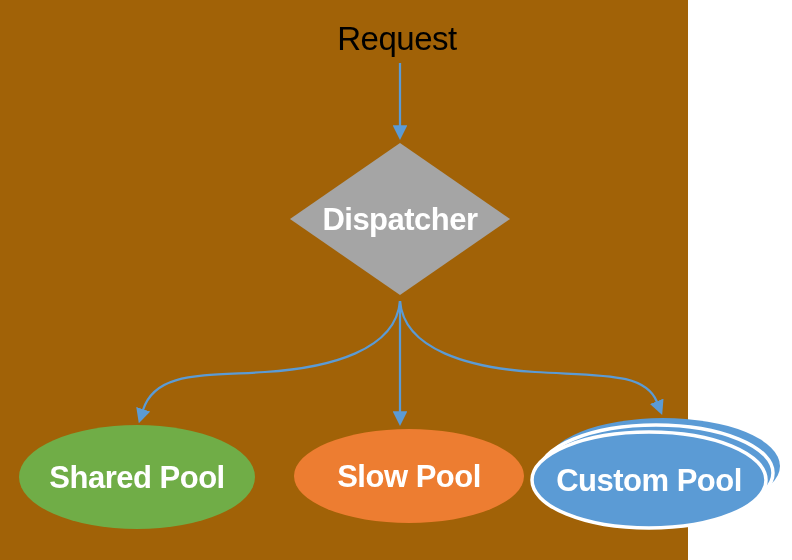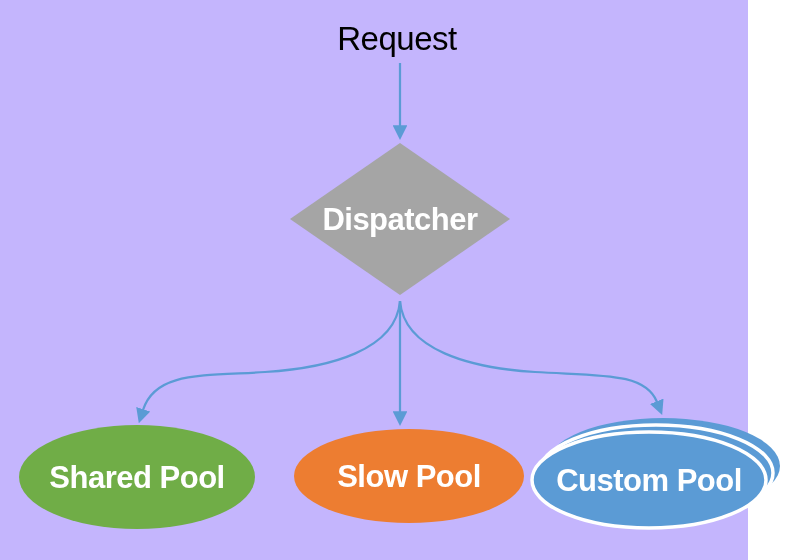--- a/index.html
+++ b/index.html
@@ -5,23 +5,23 @@
   html, body {
     margin: 0;
     padding: 0;
     width: 792px;
     height: 560px;
     background: #ffffff;
     overflow: hidden;
   }
   .stage {
     position: relative;
-    width: 748px;
+    width: 688px;
     height: 560px;
-    background: #c4b5fd;
+    background: #a16207;
   }
   svg { display: block; }
   text {
     font-family: "Liberation Sans", sans-serif;
   }
   .node-label {
     font-size: 31px;
     font-weight: 700;
     letter-spacing: -0.5px;
   }

